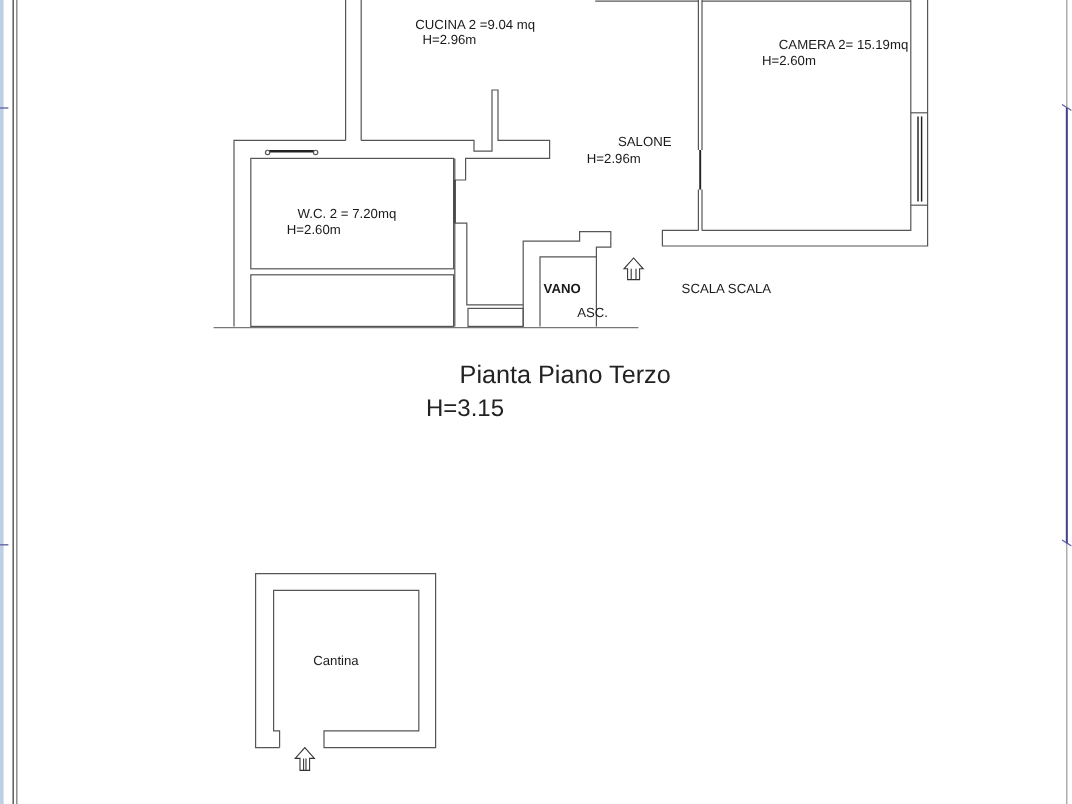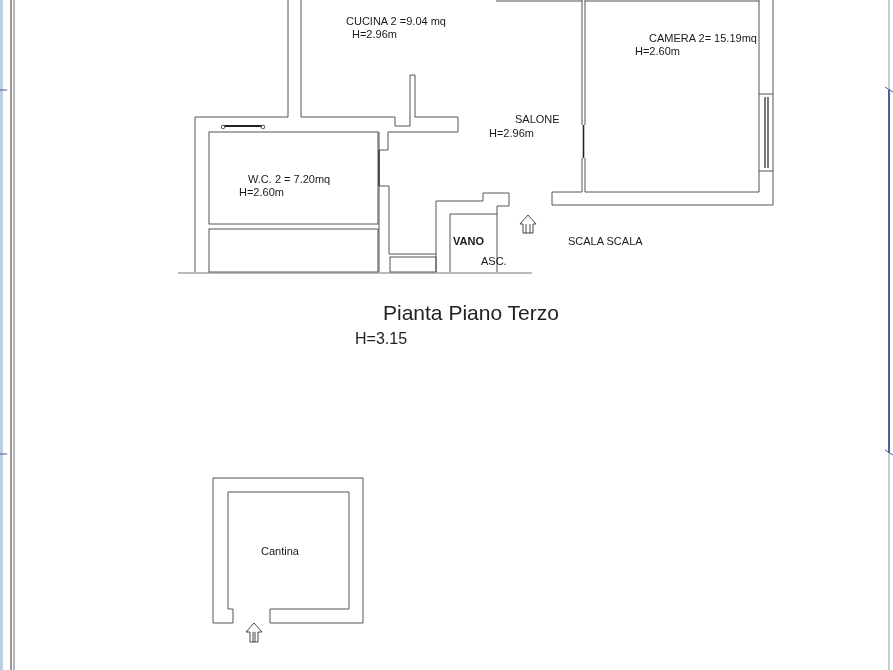--- a/index.html
+++ b/index.html
@@ -1,20 +1,20 @@
 <!DOCTYPE html>
 <html><head>
 <meta charset="utf-8">
 <style>
   html, body { margin:0; padding:0; background:#ffffff; }
   body { width:893px; height:670px; position:relative; overflow:hidden; font-family:"Liberation Sans", sans-serif; }
   svg { position:absolute; left:0; top:0; }
   .lbl { position:absolute; color:#1a1a1a; font-size:11px; line-height:13px; white-space:nowrap; }
   .title { position:absolute; color:#222; font-size:21px; white-space:nowrap; }
-  .sub { position:absolute; color:#222; font-size:16px; white-space:nowrap;text-align:center; }
+  .sub { position:absolute; color:#222; font-size:20px; white-space:nowrap;text-align:center; }
 </style>
 </head>
 <body>
 
 <svg width="893" height="670" viewBox="0 0 893 670">
 
   <g>
     <rect x="0" y="0" width="3" height="670" fill="#bcd0e4"></rect>
     <line x1="11" y1="0" x2="11" y2="670" stroke="#555" stroke-width="1.2"></line>
     <line x1="14" y1="0" x2="14" y2="670" stroke="#888" stroke-width="1.2"></line>

